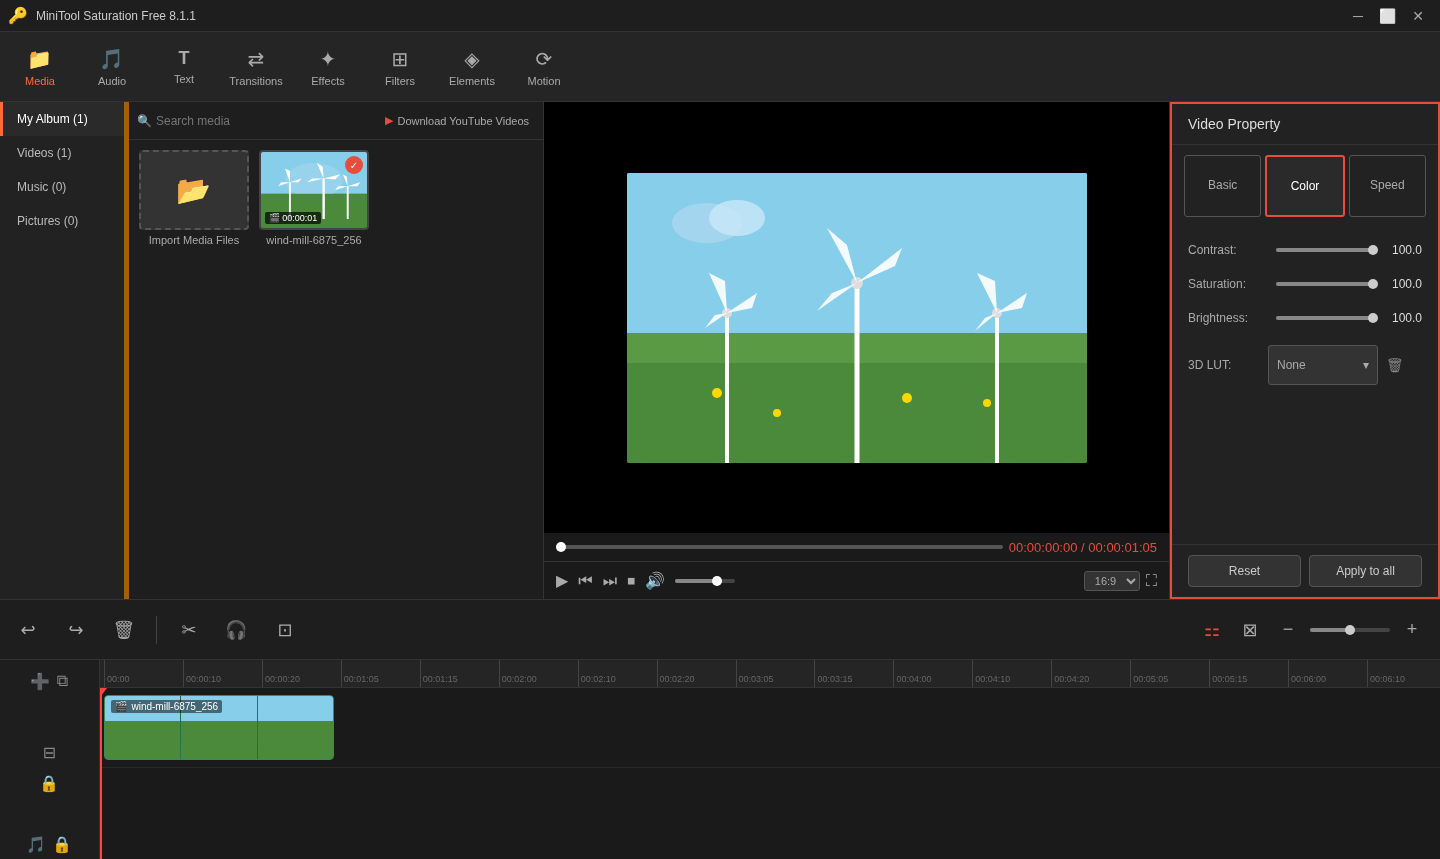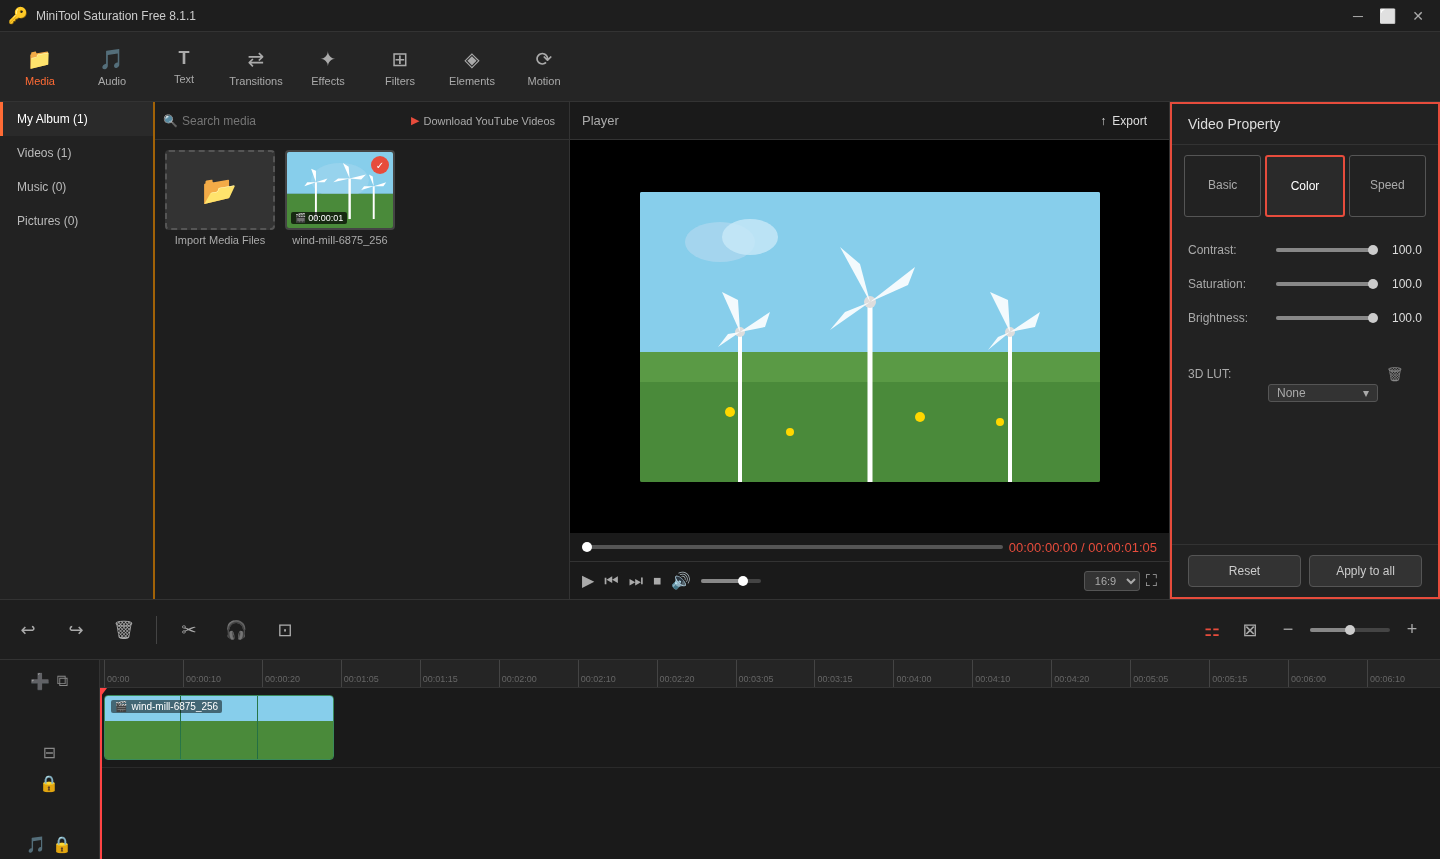--- a/index.html
+++ b/index.html
@@ -22,21 +22,21 @@
     }
     .toolbar-item {
       display: flex; flex-direction: column; align-items: center; justify-content: center;
       width: 72px; height: 64px; cursor: pointer; border-radius: 4px; color: #aaa;
       gap: 4px; font-size: 11px;
     }
     .toolbar-item.active { color: #ff6b35; }
     .toolbar-item .tb-icon { font-size: 20px; }
 
     
-    #left-panel { width: 155px; background: #222; border-right: 2px solid #a16207; display: flex; flex-direction: column; }
+    #left-panel { width: 129px; background: #222; border-right: 5px solid #a16207; display: flex; flex-direction: column; }
     .left-nav-item { padding: 10px 14px; cursor: pointer; color: #bbb; font-size: 12px; border-left: 3px solid transparent; }
     .left-nav-item.active { border-left: 3px solid #ff6b35; color: #fff; background: #2a2a2a; }
 
     
     #media-panel { width: 415px; background: #1e1e1e; border-right: 1px solid #333; display: flex; flex-direction: column; }
     .media-toolbar { height: 38px; display: flex; align-items: center; border-bottom: 1px solid #333; padding: 0 8px; gap: 8px; }
     .search-box { display: flex; align-items: center; gap: 4px; color: #888; font-size: 12px; flex: 1; }
     .search-box input { background: transparent; border: none; color: #aaa; font-size: 12px; outline: none; width: 120px; }
     .yt-btn { display: flex; align-items: center; gap: 4px; color: #aaa; font-size: 11px; cursor: pointer; padding: 3px 6px; border-radius: 3px; }
     .media-grid { display: flex; flex-wrap: wrap; padding: 10px; gap: 10px; align-content: flex-start; }
@@ -72,21 +72,21 @@
     .prop-tab.active { border: 2px solid #e74c3c; color: #fff; background: #2a2a2a; }
     .prop-content { padding: 16px; flex: 1; }
     .prop-row { display: flex; align-items: center; margin-bottom: 20px; }
     .prop-label { width: 80px; color: #aaa; font-size: 12px; }
     .prop-slider { flex: 1; position: relative; height: 4px; background: #444; border-radius: 2px; margin: 0 8px; }
     .prop-slider-fill { height: 100%; background: #888; border-radius: 2px; }
     .prop-slider-dot { width: 10px; height: 10px; background: #ccc; border-radius: 50%; position: absolute; right: -2px; top: -3px; }
     .prop-value { width: 38px; text-align: right; color: #ddd; font-size: 12px; }
     .lut-row { display: flex; align-items: center; margin-bottom: 16px; }
     .lut-label { width: 80px; color: #aaa; font-size: 12px; }
-    .lut-select { background: #333; border: 1px solid #555; color: #aaa; padding: 1px 8px; border-radius: 3px; font-size: 12px; display: flex; align-items: center; gap: 4px; width: 110px; justify-content: space-between; cursor: pointer; margin-top: 39px; }
+    .lut-select { background: #333; border: 1px solid #555; color: #aaa; padding: 12px 8px; border-radius: 3px; font-size: 12px; display: flex; align-items: center; gap: 4px; width: 110px; justify-content: space-between; cursor: pointer; }
     .trash-btn { margin-left: 8px; color: #888; cursor: pointer; font-size: 14px; }
     .prop-actions { display: flex; gap: 8px; padding: 10px 16px; border-top: 1px solid #333; }
     .prop-btn { flex: 1; padding: 8px 0; border-radius: 4px; text-align: center; font-size: 12px; cursor: pointer; }
     .prop-btn.reset { background: #333; color: #ccc; border: 1px solid #555; }
     .prop-btn.apply { background: #333; color: #ccc; border: 1px solid #555; }
 
     
     #bottom-toolbar {
       height: 60px; background: #1e1e1e; border-top: 1px solid #333; display: flex; align-items: center; padding: 0 12px; gap: 16px;
     }
@@ -233,27 +233,20 @@
             <span>00:00:01</span>
           </div>
           <div class="check-badge">✓</div>
         </div>
         <span class="media-label">wind-mill-6875_256</span>
       </div>
     </div>
   </div>
 
   <div id="player-panel">
-    <div class="player-header">
-      <span class="player-header-title">Player</span>
-      <div class="export-btn">
-        <span>↑</span>
-        <span>Export</span>
-      </div>
-    </div>
     <div class="video-area">
       <div class="video-placeholder">
         <svg width="460" height="290" viewBox="0 0 460 290">
 
           <rect width="460" height="160" fill="#87ceeb"></rect>
 
           <ellipse cx="80" cy="50" rx="35" ry="20" fill="#b0d8f0" opacity="0.7"></ellipse>
           <ellipse cx="110" cy="45" rx="28" ry="18" fill="#c8e8f8" opacity="0.8"></ellipse>
 
           <rect y="160" width="460" height="130" fill="#4a8a3a"></rect>

